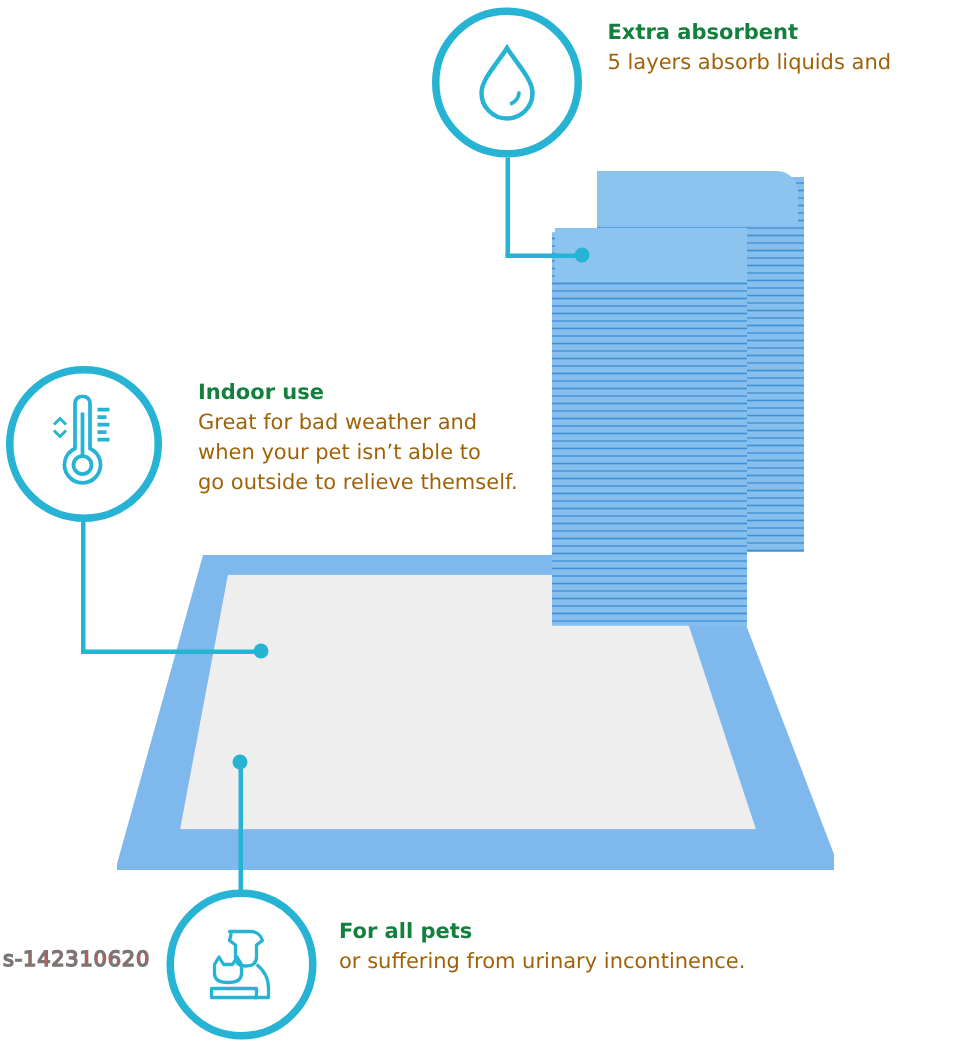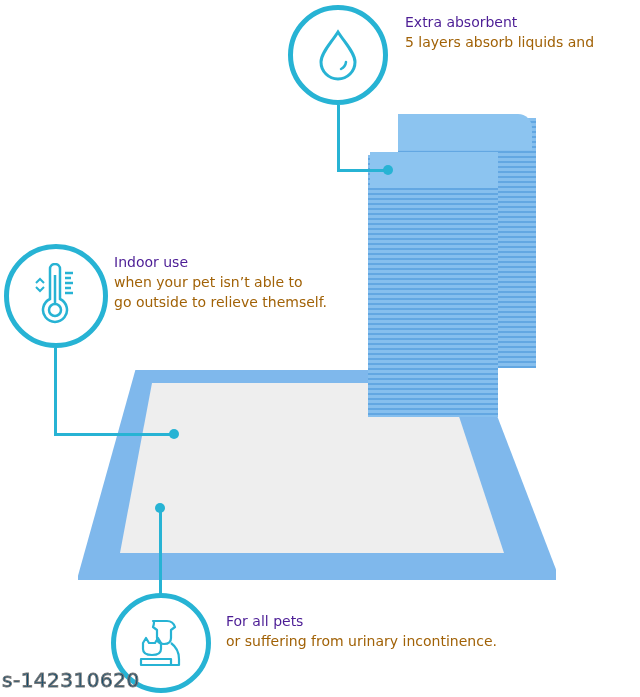--- a/index.html
+++ b/index.html
@@ -10,25 +10,25 @@
     }
     .circle {
       position: absolute; border-radius: 50%;
       border: 5px solid #27b3d4; background: #ffffff;
       box-sizing: border-box;
       display: flex; align-items: center; justify-content: center;
     }
     .line { position: absolute; background: #27b3d4; }
     .dot { position: absolute; width: 10px; height: 10px; border-radius: 50%; background: #27b3d4; }
     .feature { position: absolute; color: #4a4a4a; }
-    .feature .title { font-size: 14px; font-weight: normal; color: #4c1d95; line-height: 20px; }
+    .feature .title { font-size: 14px; font-weight: bold; color: #15803d; line-height: 20px; }
     .feature .desc { font-size: 14px; line-height: 20px; color: #a16207; }
     .watermark {
-      position: absolute; left: 2px; top: 668px;
-      font-size: 20px; color: #0c4a6e;
+      position: absolute; left: 2px; top: 632px;
+      font-size: 14px; color: #ef4444;
       -webkit-text-stroke: 1px #777;
       letter-spacing: 0.5px;
     }
     
     .pad-mat {
       position: absolute; left: 78px; top: 370px; width: 478px; height: 210px;
       background: #7fb8ec;
       clip-path: polygon(12% 0%, 84% 0%, 100% 95%, 100% 100%, 0% 100%, 0% 98%);
     }
     .pad-inner {
@@ -80,22 +80,23 @@
       <line x1="37" y1="20" x2="45" y2="20"></line>
         <line x1="37" y1="25" x2="43" y2="25"></line>
       <line x1="37" y1="30" x2="45" y2="30"></line>
     </g>
     <path d="M8 20 l4 -4 l4 4 M8 24 l4 4 l4 -4" fill="none" stroke="#27b3d4" stroke-width="2"></path>
   </svg>
 </div>
 <div class="line" style="left:54px; top:348px; width:3px; height:88px;"></div>
 <div class="line" style="left:54px; top:433px; width:120px; height:3px;"></div>
 <div class="dot" style="left:169px; top:429px;"></div>
-<div class="feature" style="left:114px; top:252px;">
+<div class="feature" style="left:132px; top:252px;">
   <div class="title">Indoor use</div>
+  <div class="desc">Great for bad weather and</div>
   <div class="desc">when your pet isn’t able to</div>
   <div class="desc">go outside to relieve themself.</div>
 </div>
 
 <div class="dot" style="left:155px; top:503px;"></div>
 <div class="line" style="left:159px; top:508px; width:3px; height:88px;"></div>
 <div class="circle" style="left:111px; top:593px; width:100px; height:100px;">
   <svg width="56" height="56" viewBox="0 0 56 56">
     <g fill="none" stroke="#27b3d4" stroke-width="2.2" stroke-linejoin="round">
       <path d="M20 6 h14 q6 0 8 6 l-4 3 v8 q0 6 -7 6 q-7 0 -7 -6 v-8 l-4 -3 q2 -6 0 -6 Z"></path>

